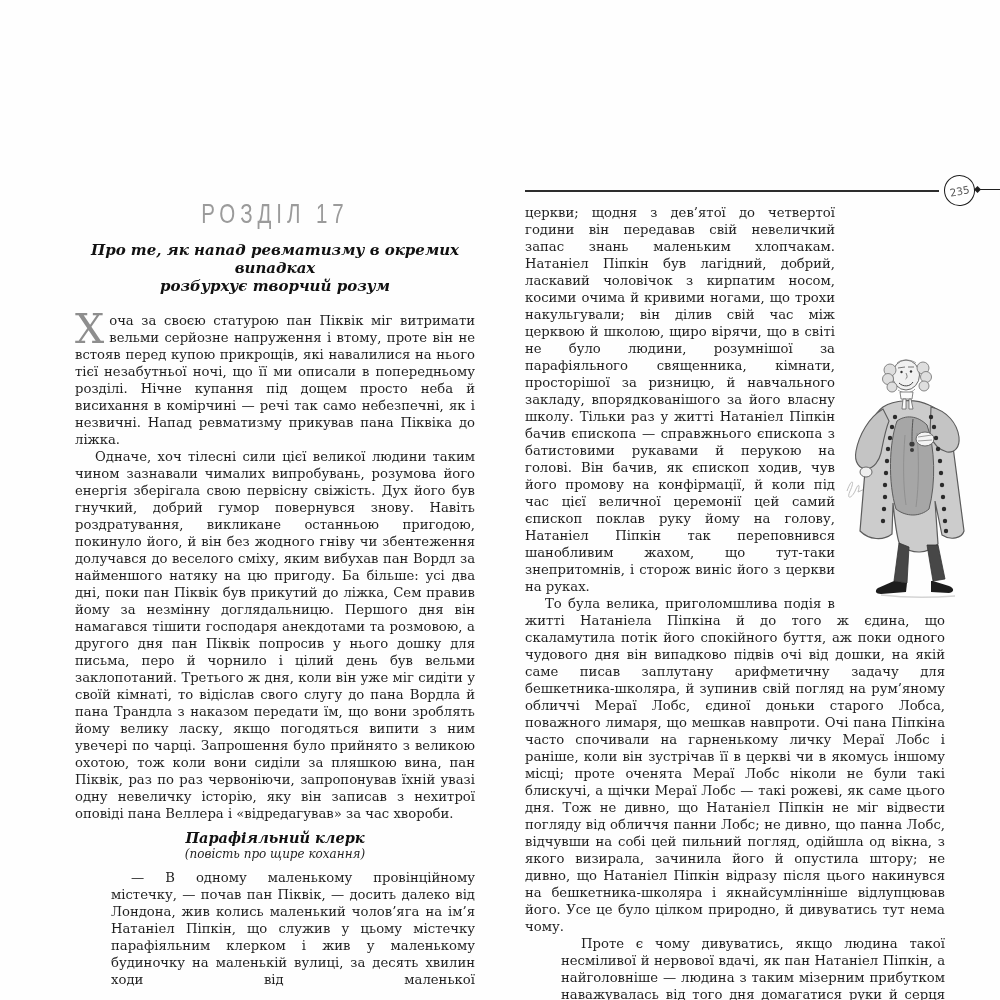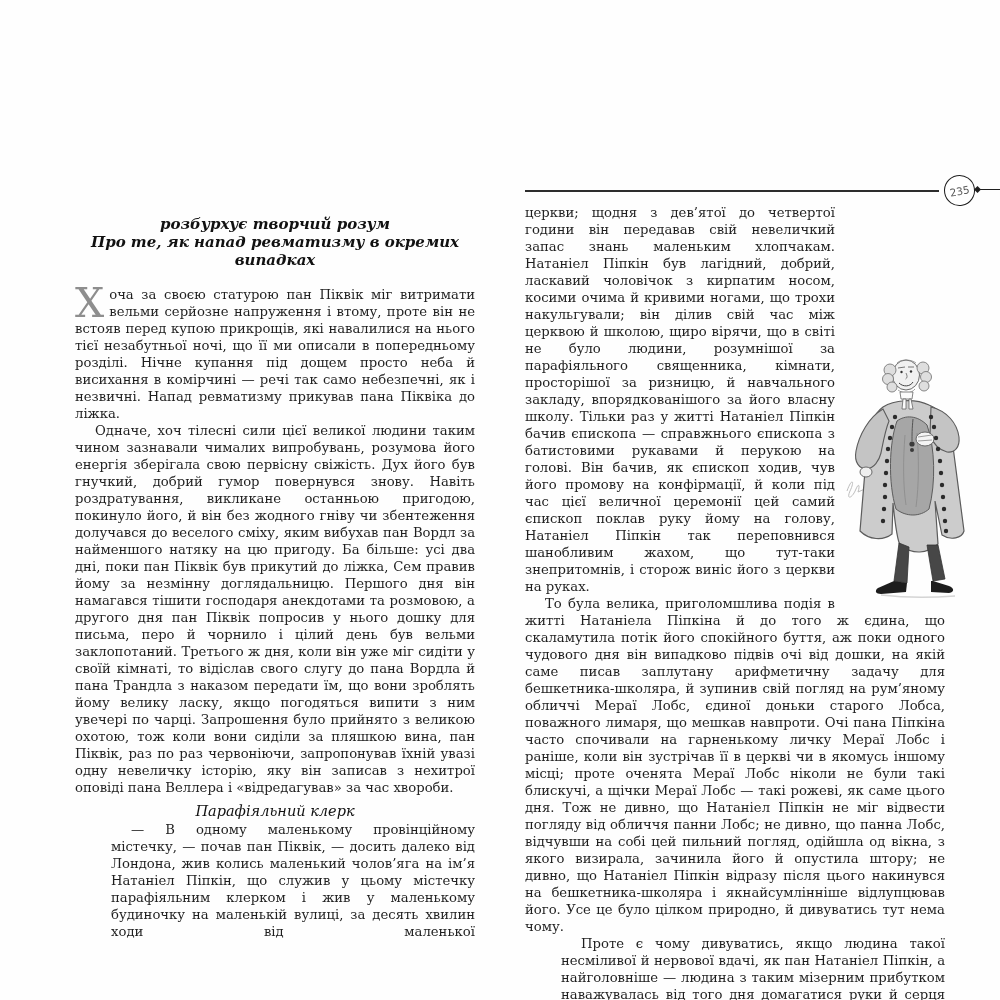--- a/index.html
+++ b/index.html
@@ -29,21 +29,21 @@
   }
   .para1{margin-top:17px;}
   .dropcap{
     float:left;font-size:41px;line-height:31px;padding:2px 5px 0 0;
     color:#8e8e8e;font-family:"DejaVu Serif", serif;
   }
   .indent{text-indent:20px;}
   .continues{text-align-last:justify;margin-left:36px;}
   .story-title{
     margin:7px 0 1px 0;text-align:center;
-    font-weight:normal;font-style:italic;font-size:14.5px;line-height:17px;color:#111;
+    font-weight:bold;font-style:italic;font-size:14.5px;line-height:17px;color:#111;
   }
   .story-subtitle{
     text-align:center;font-style:italic;font-size:12px;line-height:15px;
     margin-bottom:7px;color:#222;
   }
 
   
   .running-header{
     position:absolute;left:525px;top:174px;width:414px;
     text-align:right;font-family:"DejaVu Sans", sans-serif;
@@ -67,30 +67,34 @@
     margin:141px -38px 6px 8px;
   }
   .figure-float svg{display:block;width:140px;height:255px;}
 </style>
 </head>
 <body>
 
 <div class="page">
 
   <section class="left-col">
+    <div class="chapter-heading">
+      <span class="ch-inner">РОЗДІЛ 17</span>
+    </div>
     <div class="chapter-subtitle">
+      <div>Про те, як напад ревматизму в окремих випадках</div>
       <div>розбурхує творчий розум</div>
-      <div>Про те, як напад ревматизму в окремих випадках</div>
     </div>
 
     <p class="body-text para1"><span class="dropcap">Х</span><span>оча за своєю статурою пан Піквік міг витримати вельми серйозне напруження і втому, проте він не встояв перед купою прикрощів, які навалилися на нього тієї незабутньої ночі, що її ми описали в попередньому розділі. Нічне купання під дощем просто неба й висихання в комірчині — речі так само небезпечні, як і незвичні. Напад ревматизму прикував пана Піквіка до ліжка.</span></p>
 
     <p class="body-text indent">Одначе, хоч тілесні сили цієї великої людини таким чином зазнавали чималих випробувань, розумова його енергія зберігала свою первісну свіжість. Дух його був гнучкий, добрий гумор повернувся знову. Навіть роздратування, викликане останньою пригодою, покинуло його, й він без жодного гніву чи збентеження долучався до веселого сміху, яким вибухав пан Вордл за найменшого натяку на цю пригоду. Ба більше: усі два дні, поки пан Піквік був прикутий до ліжка, Сем правив йому за незмінну доглядальницю. Першого дня він намагався тішити господаря анекдотами та розмовою, а другого дня пан Піквік попросив у нього дошку для письма, перо й чорнило і цілий день був вельми заклопотаний. Третього ж дня, коли він уже міг сидіти у своїй кімнаті, то відіслав свого слугу до пана Вордла й пана Трандла з наказом передати їм, що вони зроблять йому велику ласку, якщо погодяться випити з ним увечері по чарці. Запрошення було прийнято з великою охотою, тож коли вони сиділи за пляшкою вина, пан Піквік, раз по раз червоніючи, запропонував їхній увазі одну невеличку історію, яку він записав з нехитрої оповіді пана Веллера і «відредагував» за час хвороби.</p>
 
     <h3 class="story-title">Парафіяльний клерк</h3>
+    <div class="story-subtitle">(повість про щире кохання)</div>
 
     <p class="body-text indent continues">— В одному маленькому провінційному містечку, — почав пан Піквік, — досить далеко від Лондона, жив колись маленький чолов’яга на ім’я Натаніел Піпкін, що служив у цьому містечку парафіяльним клерком і жив у маленькому будиночку на маленькій вулиці, за десять хвилин ходи від маленької</p>
   </section>
 
   <div class="header-rule"></div>
   <div class="page-badge">
     <span>235</span>
   </div>
   <div class="badge-dot"></div>
   <div class="badge-line"></div>

